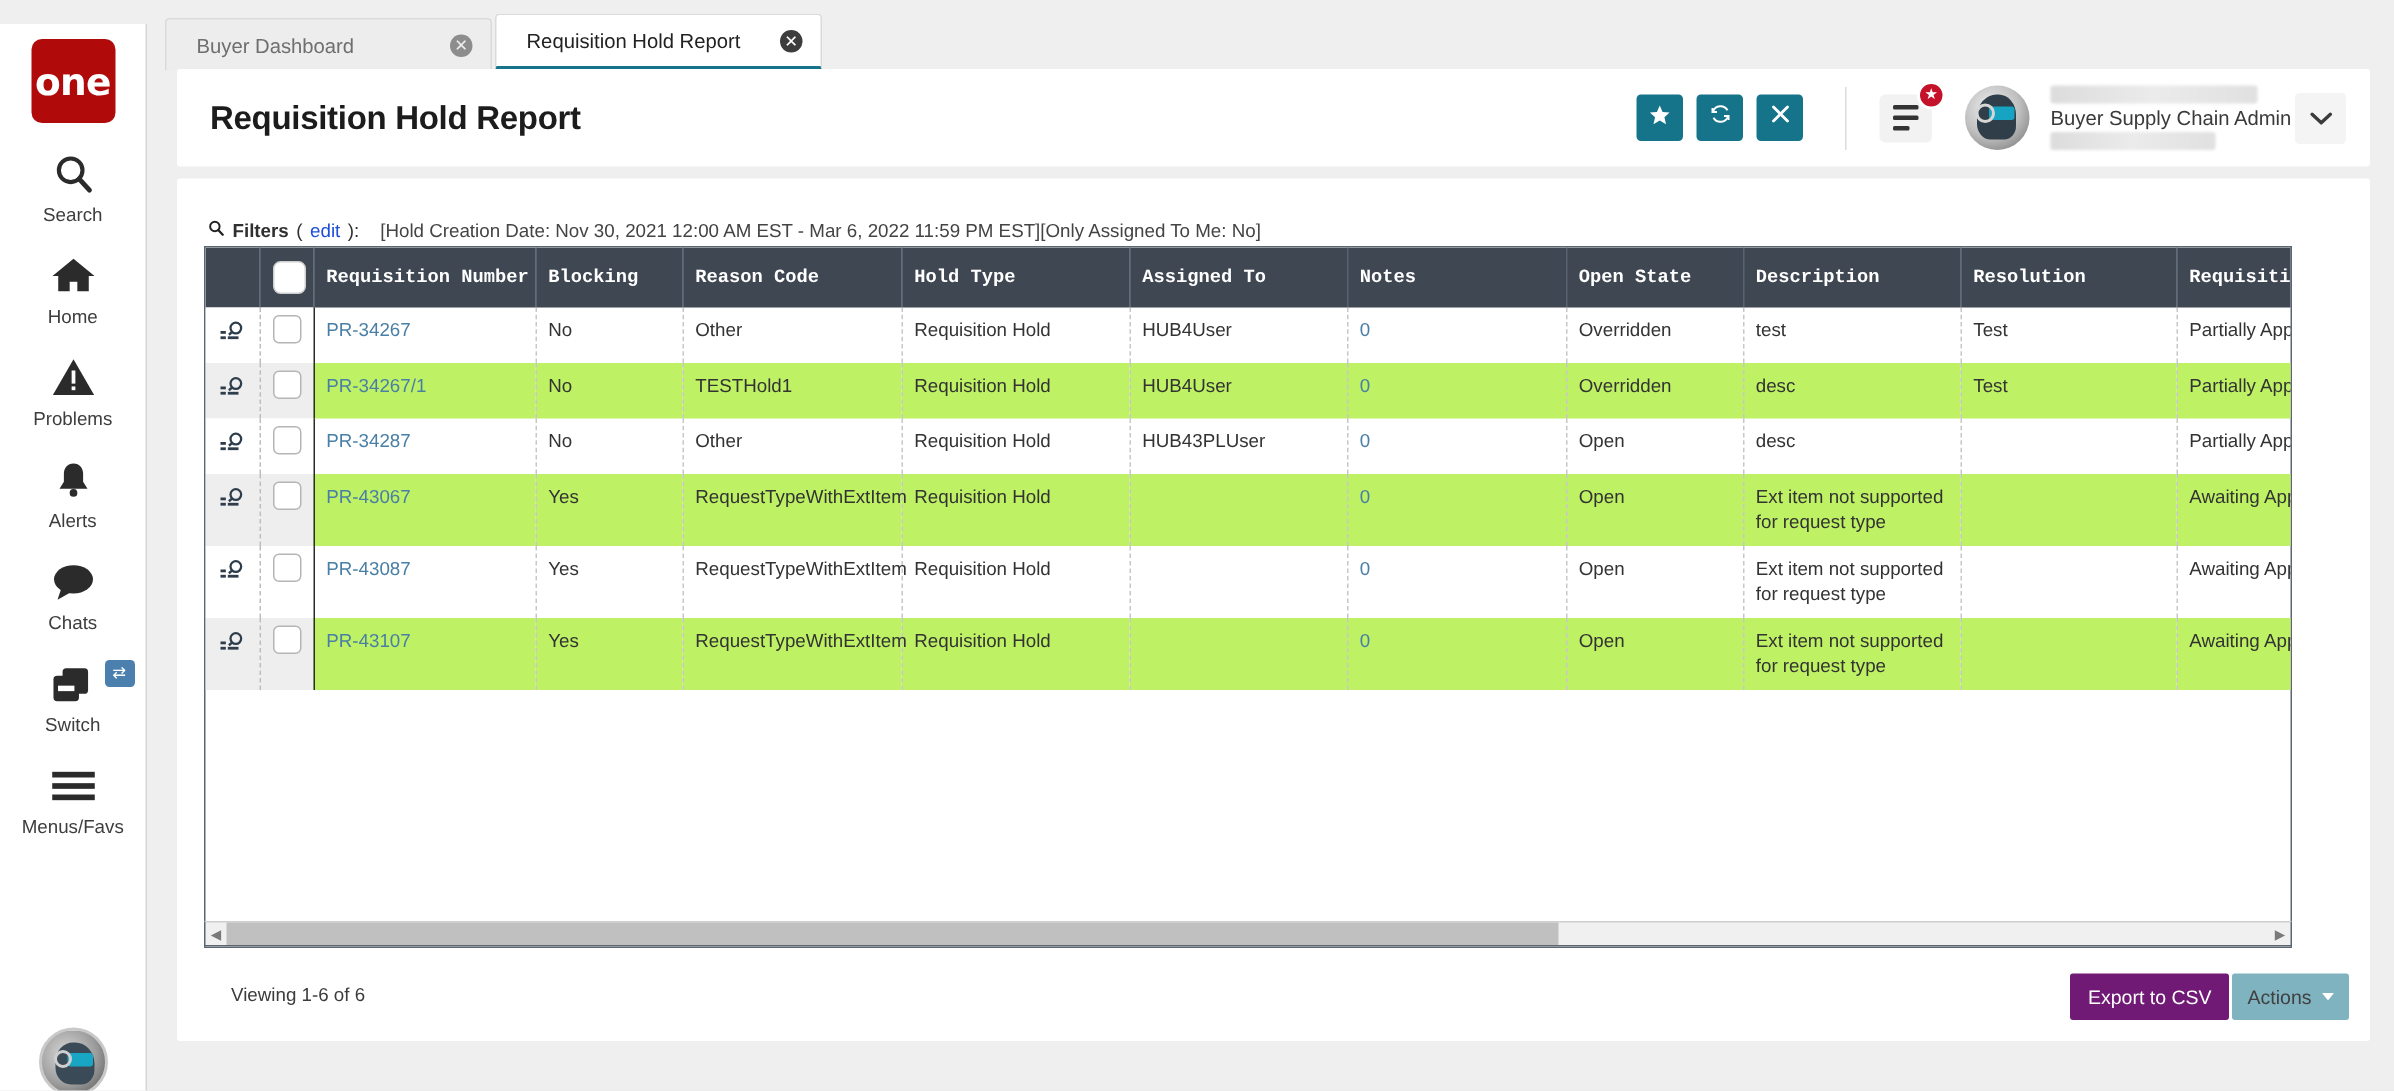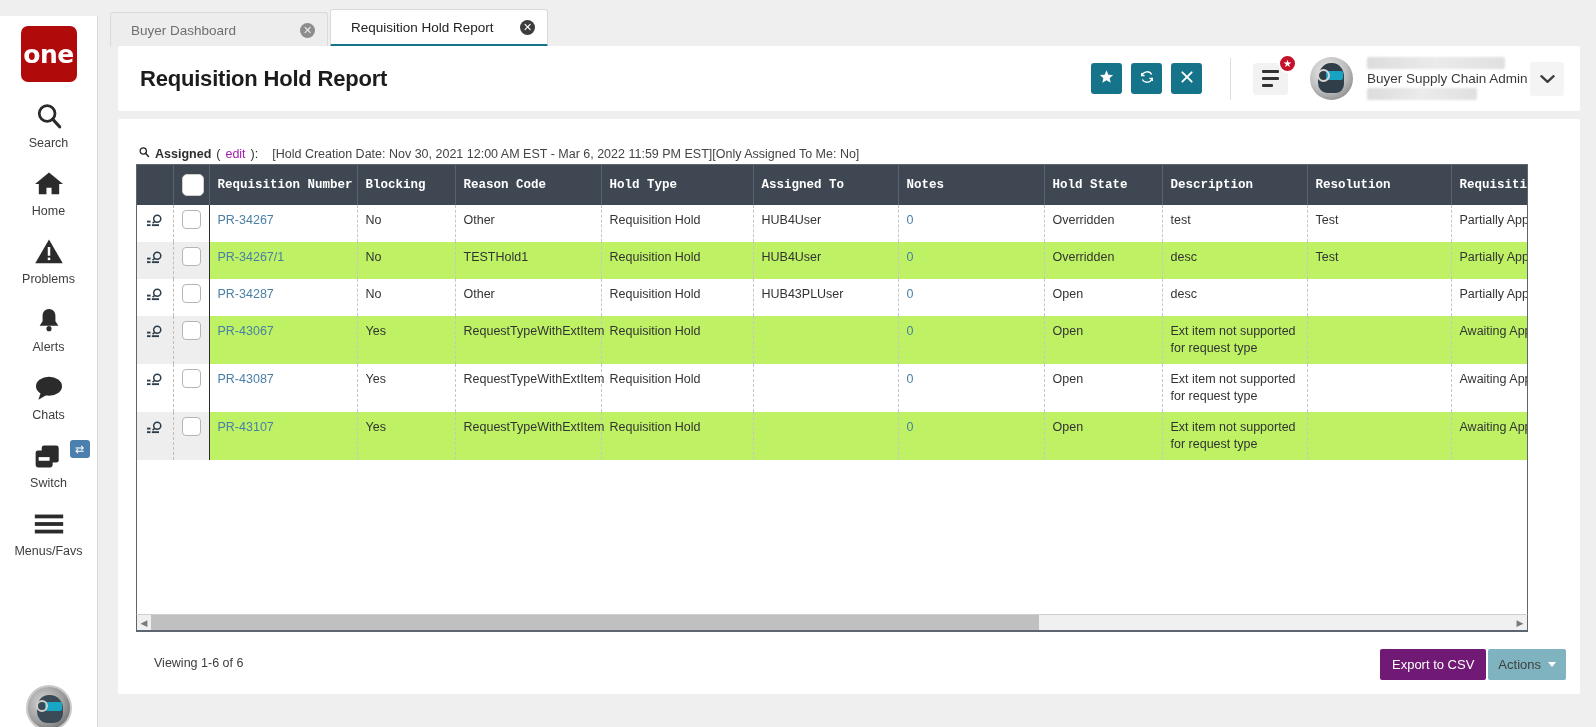--- a/index.html
+++ b/index.html
@@ -167,21 +167,21 @@
     position: absolute; left: 118px; top: 119px;
     width: 1462px; height: 575px; background: #fff; border-radius: 2px;
   }
   .filterline {
     position: absolute; left: 20px; top: 27px;
     font-size: 12.5px; color: #2f2f2f; white-space: nowrap;
     display: flex; align-items: center; gap: 5px;
   }
   .filterline .fico { color:#222; font-size: 13px; font-weight: 700;}
   .filterline b { font-weight: 700; }
-  .filterline a { color:#a21caf; text-decoration: none; cursor: pointer;}
+  .filterline a { color:#1d4ed8; text-decoration: none; cursor: pointer;}
   .filtervals { color:#444; margin-left: 9px;}
 
   
   .gridwrap {
     position: absolute; left: 18px; top: 45px;
     width: 1392px; height: 468px;
     border: 1px solid #5d6670;
     overflow: hidden; background: #fff;
   }
   table.grid { border-collapse: collapse; table-layout: fixed; width: 1430px; }
@@ -422,21 +422,21 @@
 
   <div class="contentcard">
 
     <div class="filterline">
       <span class="fico">
         <svg width="12" height="12" viewBox="0 0 24 24">
             <circle cx="10.5" cy="10" r="6.3" fill="none" stroke="#222" stroke-width="2.6"></circle>
             <line x1="15" y1="14.6" x2="21" y2="21" stroke="#222" stroke-width="3" stroke-linecap="round"></line>
           </svg>
       </span>
-      <b>Assigned</b>
+      <b>Filters</b>
       <span>(</span>
         <a>edit</a>
         <span>):</span>
       <span class="filtervals">[Hold Creation Date: Nov 30, 2021 12:00 AM EST - Mar 6, 2022 11:59 PM EST][Only Assigned To Me: No]</span>
     </div>
 
     <div class="gridwrap">
       <table class="grid">
         <colgroup>
           <col style="width:36px">
@@ -457,21 +457,21 @@
             <th class="t-ico"></th>
             <th class="t-chk">
               <span class="chkhead"></span>
             </th>
             <th>Requisition Number</th>
             <th>Blocking</th>
             <th>Reason Code</th>
             <th>Hold Type</th>
             <th>Assigned To</th>
             <th>Notes</th>
-            <th>Hold State</th>
+            <th>Open State</th>
             <th>Description</th>
             <th>Resolution</th>
             <th>Requisition S</th>
           </tr>
         </thead>
         <tbody>
           <tr class="row">
             <td class="c-ico">
               <span class="rowico"><svg width="18" height="16" viewBox="0 0 20 18">
                     <rect x="1" y="11.5" width="4" height="2.1" fill="#2e3d4c"></rect>

